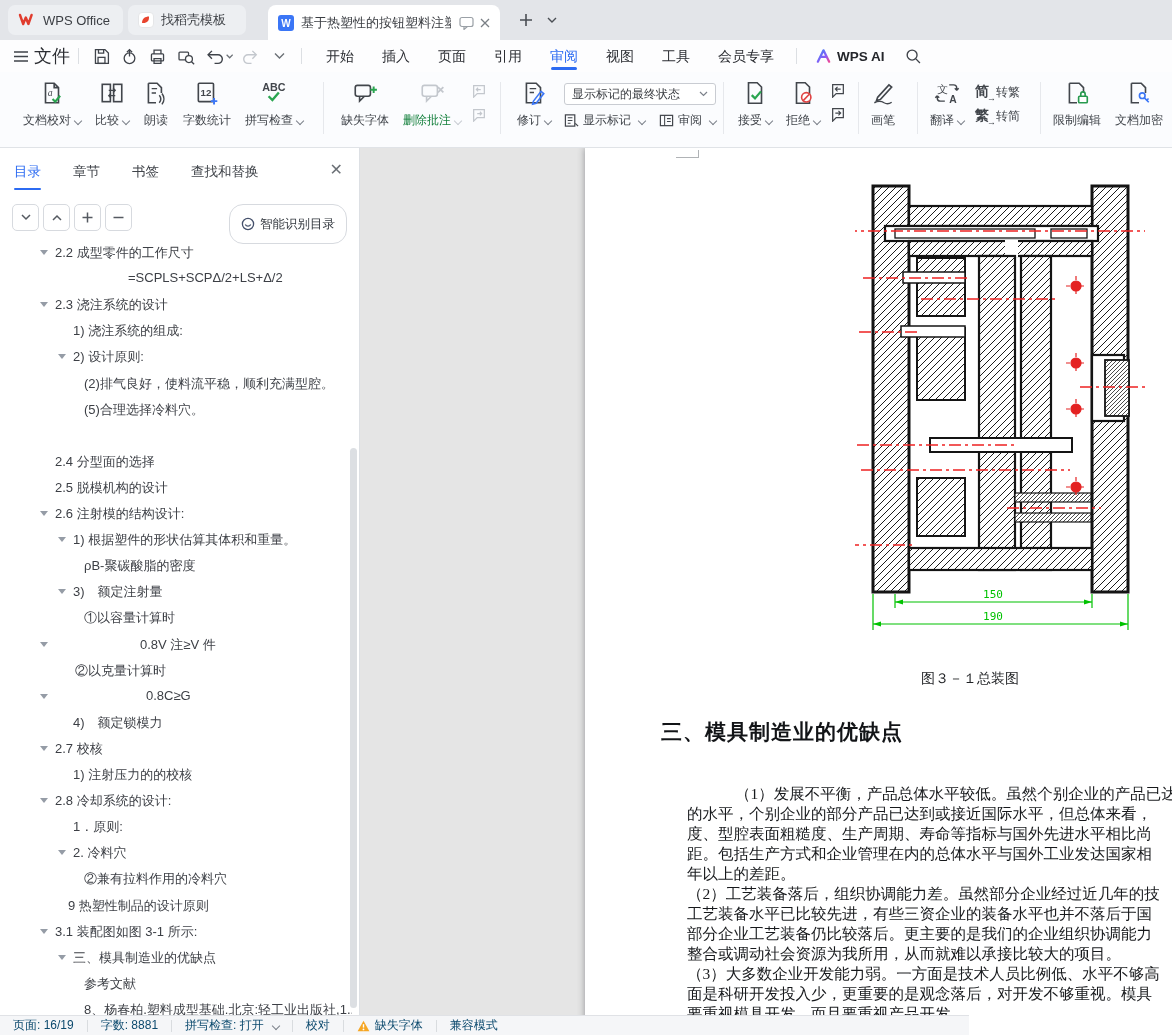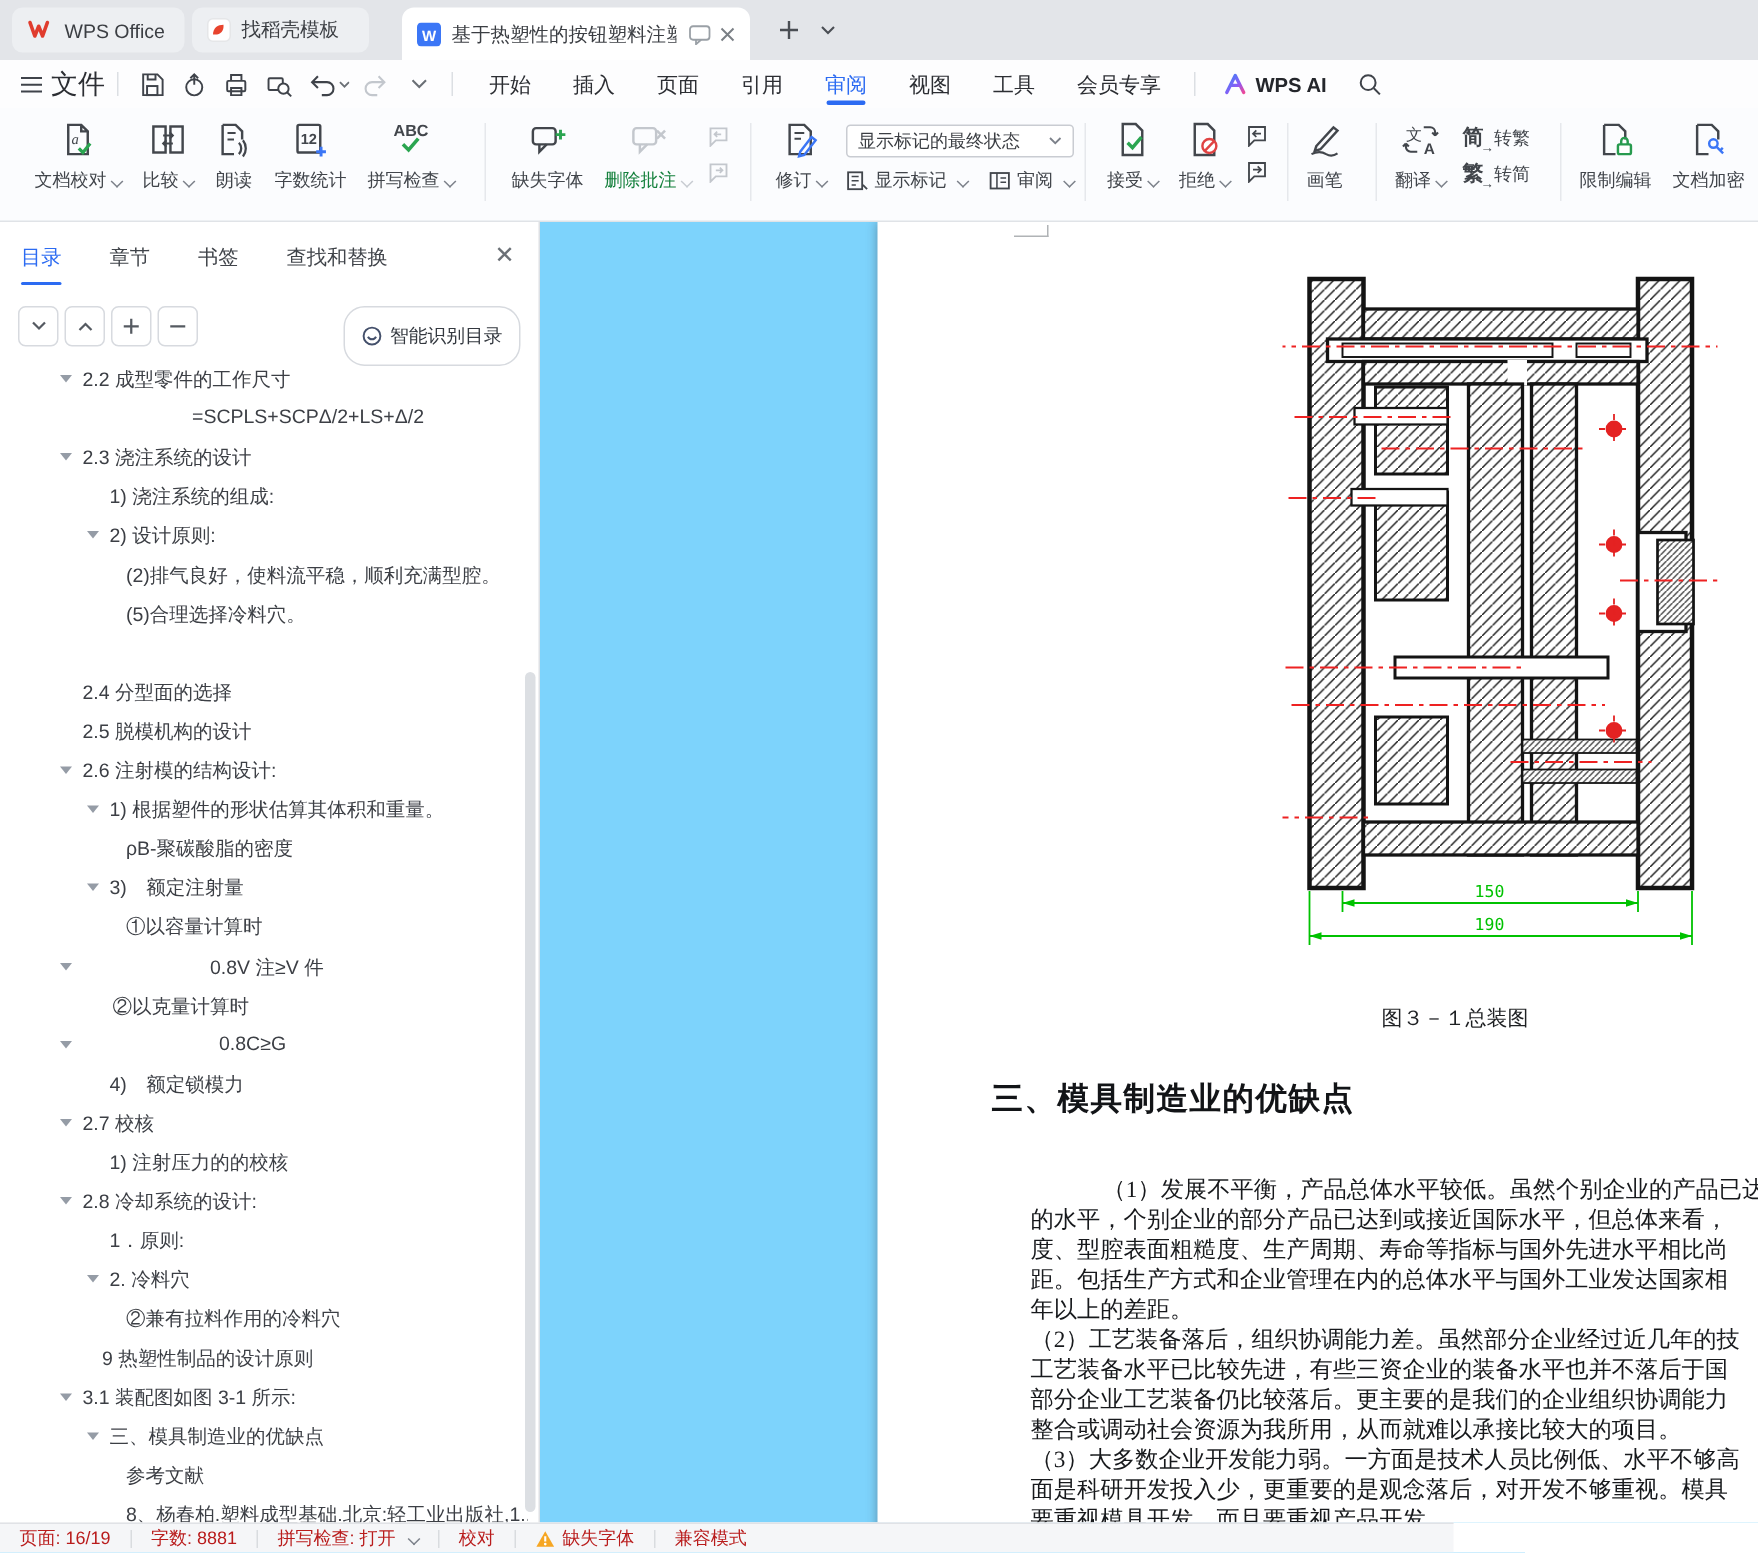--- a/index.html
+++ b/index.html
@@ -54,34 +54,34 @@
   .sctrl{position:absolute;left:12px;top:56px;display:flex;gap:4px;}
   .sq{width:27px;height:27px;border:1px solid #d7dadf;border-radius:5px;display:flex;align-items:center;justify-content:center;color:#555a61;background:#fff;box-sizing:border-box;}
   .pill{position:absolute;right:12px;top:56px;height:40px;border:1px solid #d7dadf;border-radius:14px;display:flex;align-items:center;
         gap:5px;padding:0 11px;font-size:12.5px;color:#33383f;background:#fff;box-sizing:border-box;}
   .toc{position:absolute;left:0;top:0;width:360px;height:867px;}
   .toc-row{position:absolute;left:0;width:352px;height:26px;}
   .tri{position:absolute;top:10px;width:0;height:0;border-left:4.5px solid transparent;border-right:4.5px solid transparent;border-top:5.5px solid #959ca6;}
   .toc-txt{position:absolute;top:4px;font-size:13px;color:#3c3f45;white-space:nowrap;overflow:hidden;max-width:268px;}
   .sscroll{position:absolute;right:2px;top:300px;width:7px;height:560px;background:#dcdfe3;border-radius:4px;}
   
-  .canvas{position:absolute;left:360px;top:148px;width:812px;height:867px;background:#7dd3fc;overflow:hidden;}
+  .canvas{position:absolute;left:360px;top:148px;width:812px;height:867px;background:#e5e5e5;overflow:hidden;}
   .page{position:absolute;left:225px;top:0;width:640px;height:900px;background:#fff;box-shadow:0 0 7px rgba(40,45,50,.45);}
   .cornermark{position:absolute;left:91px;top:2px;width:22px;height:7px;border-bottom:1px solid #b0b3b6;border-right:1px solid #b0b3b6;}
   .figure{position:absolute;left:270px;top:10px;width:290px;height:478px;}
   .figcaption{position:absolute;left:240px;top:522px;width:290px;text-align:center;font-size:14px;color:#1e2023;
               font-family:"Liberation Serif",serif;}
   .dheading{position:absolute;left:76px;top:570px;font-size:21px;font-weight:bold;color:#121417;
             font-family:"Liberation Serif",serif;letter-spacing:1px;white-space:nowrap;}
   .dbody{position:absolute;left:102px;top:636px;width:540px;font-family:"Liberation Serif",serif;}
   .bline{font-size:15.5px;line-height:20px;color:#17191c;white-space:nowrap;}
   .bline.ind{text-indent:48px;}
   
   .statusbar{position:absolute;left:0;top:1015px;width:969px;height:20px;background:#f5f6f8;border-top:1px solid #e0e2e6;
-             display:flex;align-items:center;font-size:12px;color:#b91c1c;box-sizing:border-box;}
+             display:flex;align-items:center;font-size:12px;color:#0c4a6e;box-sizing:border-box;}
   .sitem{display:flex;align-items:center;gap:5px;padding:0 13px;white-space:nowrap;}
   .sdiv{width:1px;height:12px;background:#d9dcdf;}
   svg{display:block;}
 </style>
 </head>
 <body>
 
 <div class="app">
 
   <div class="tabbar">

